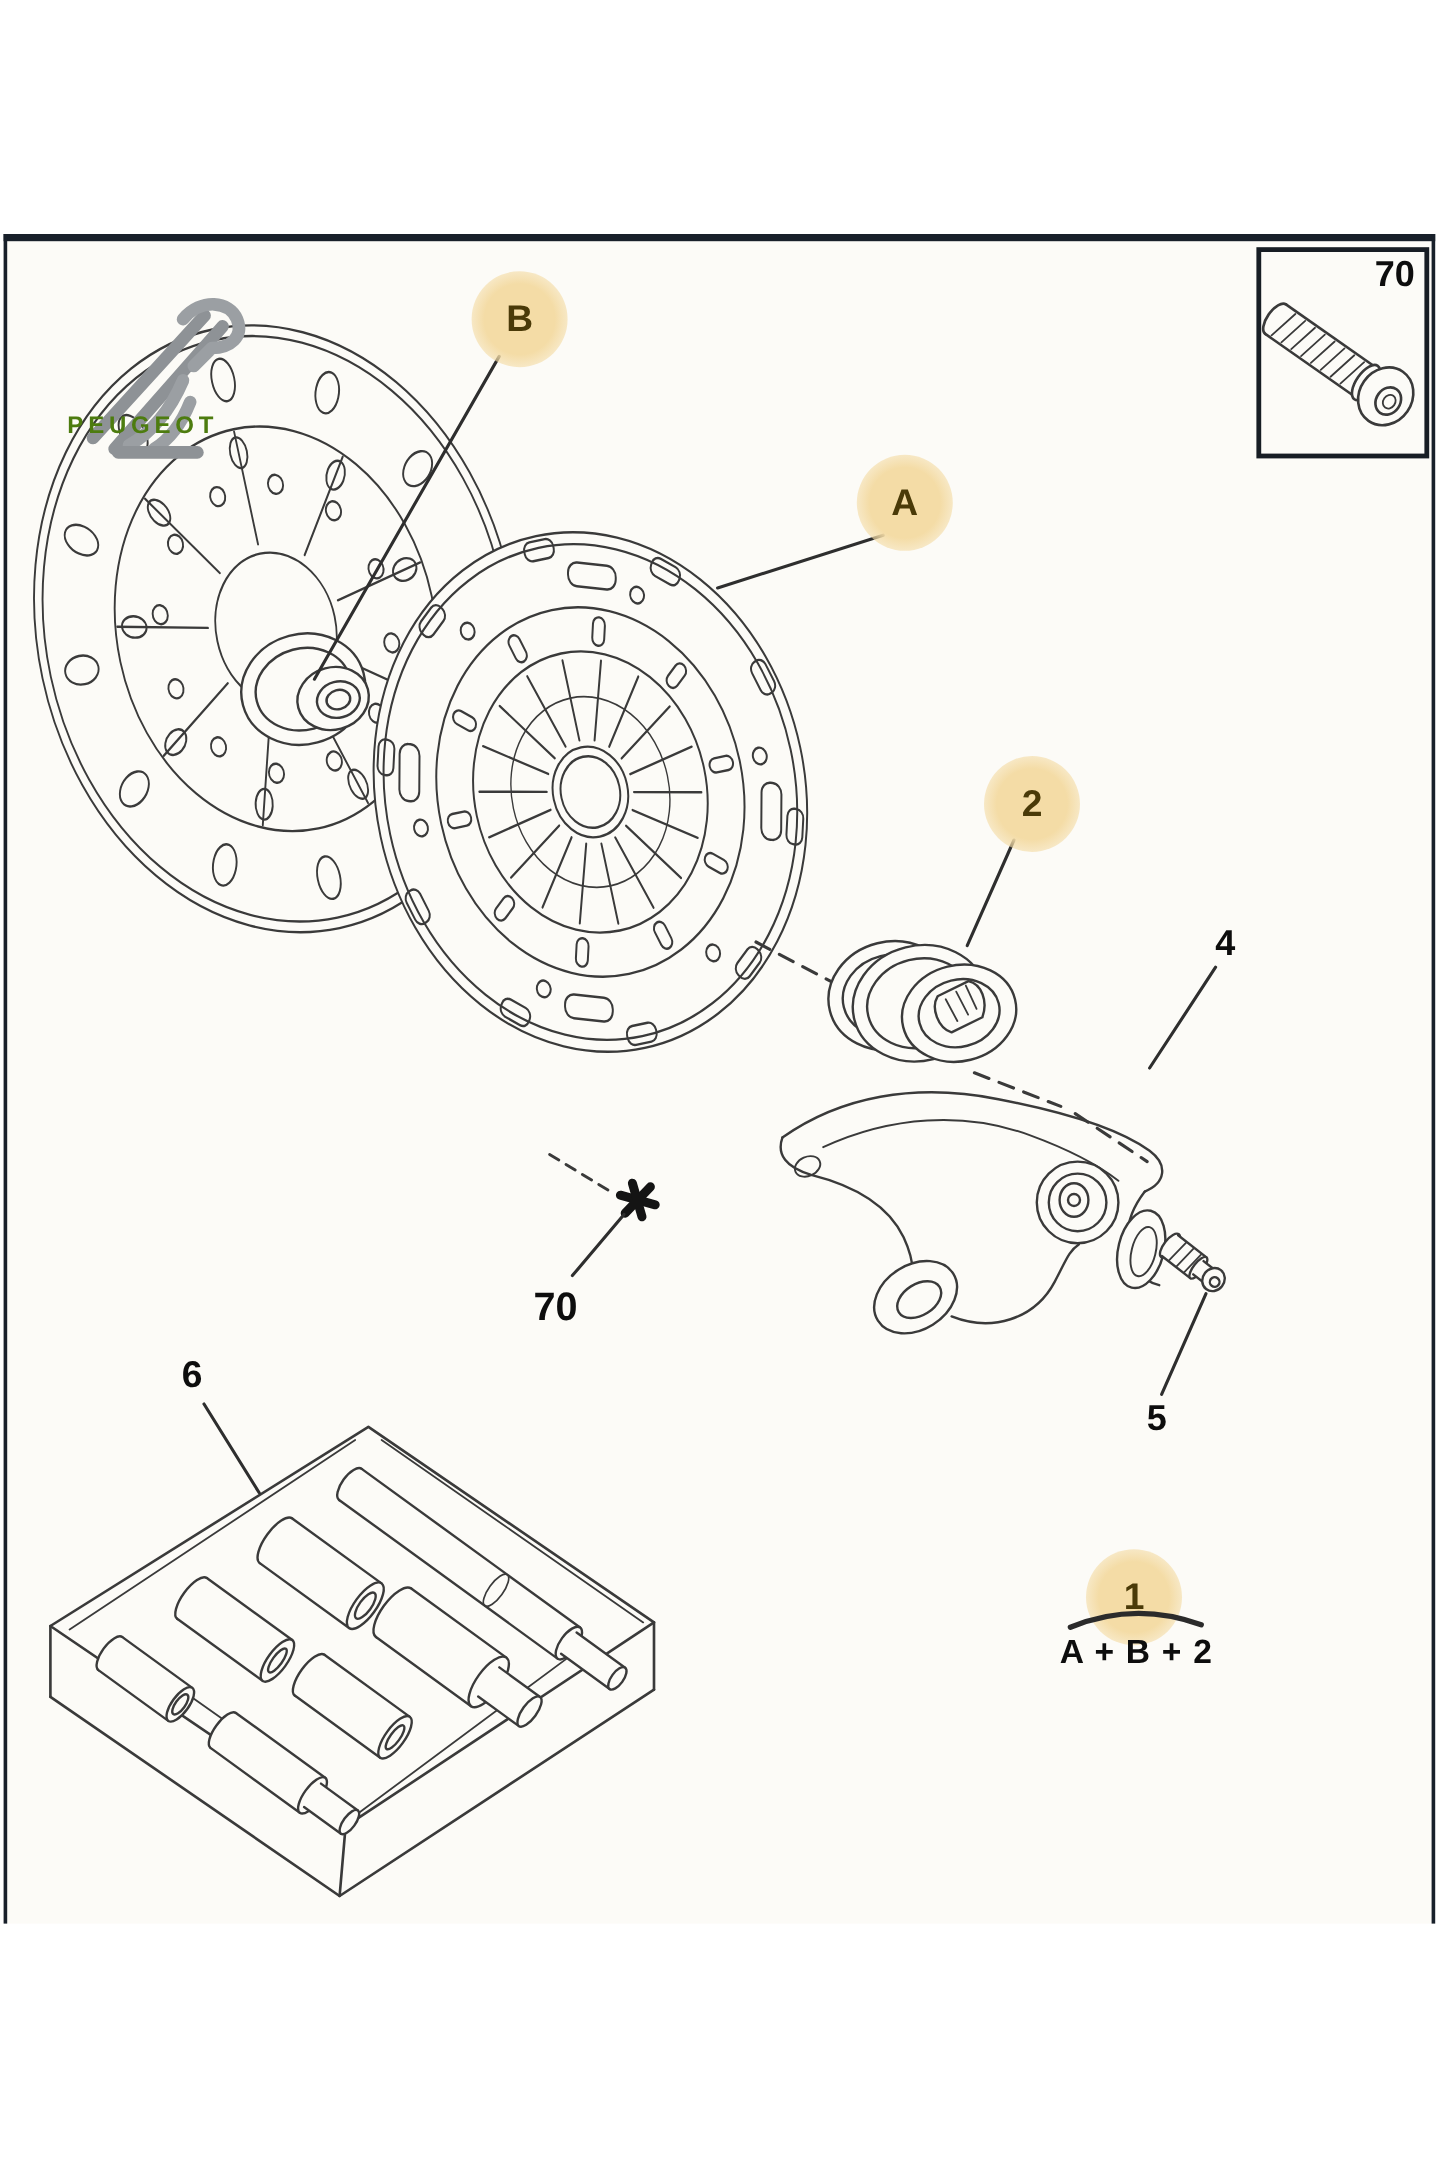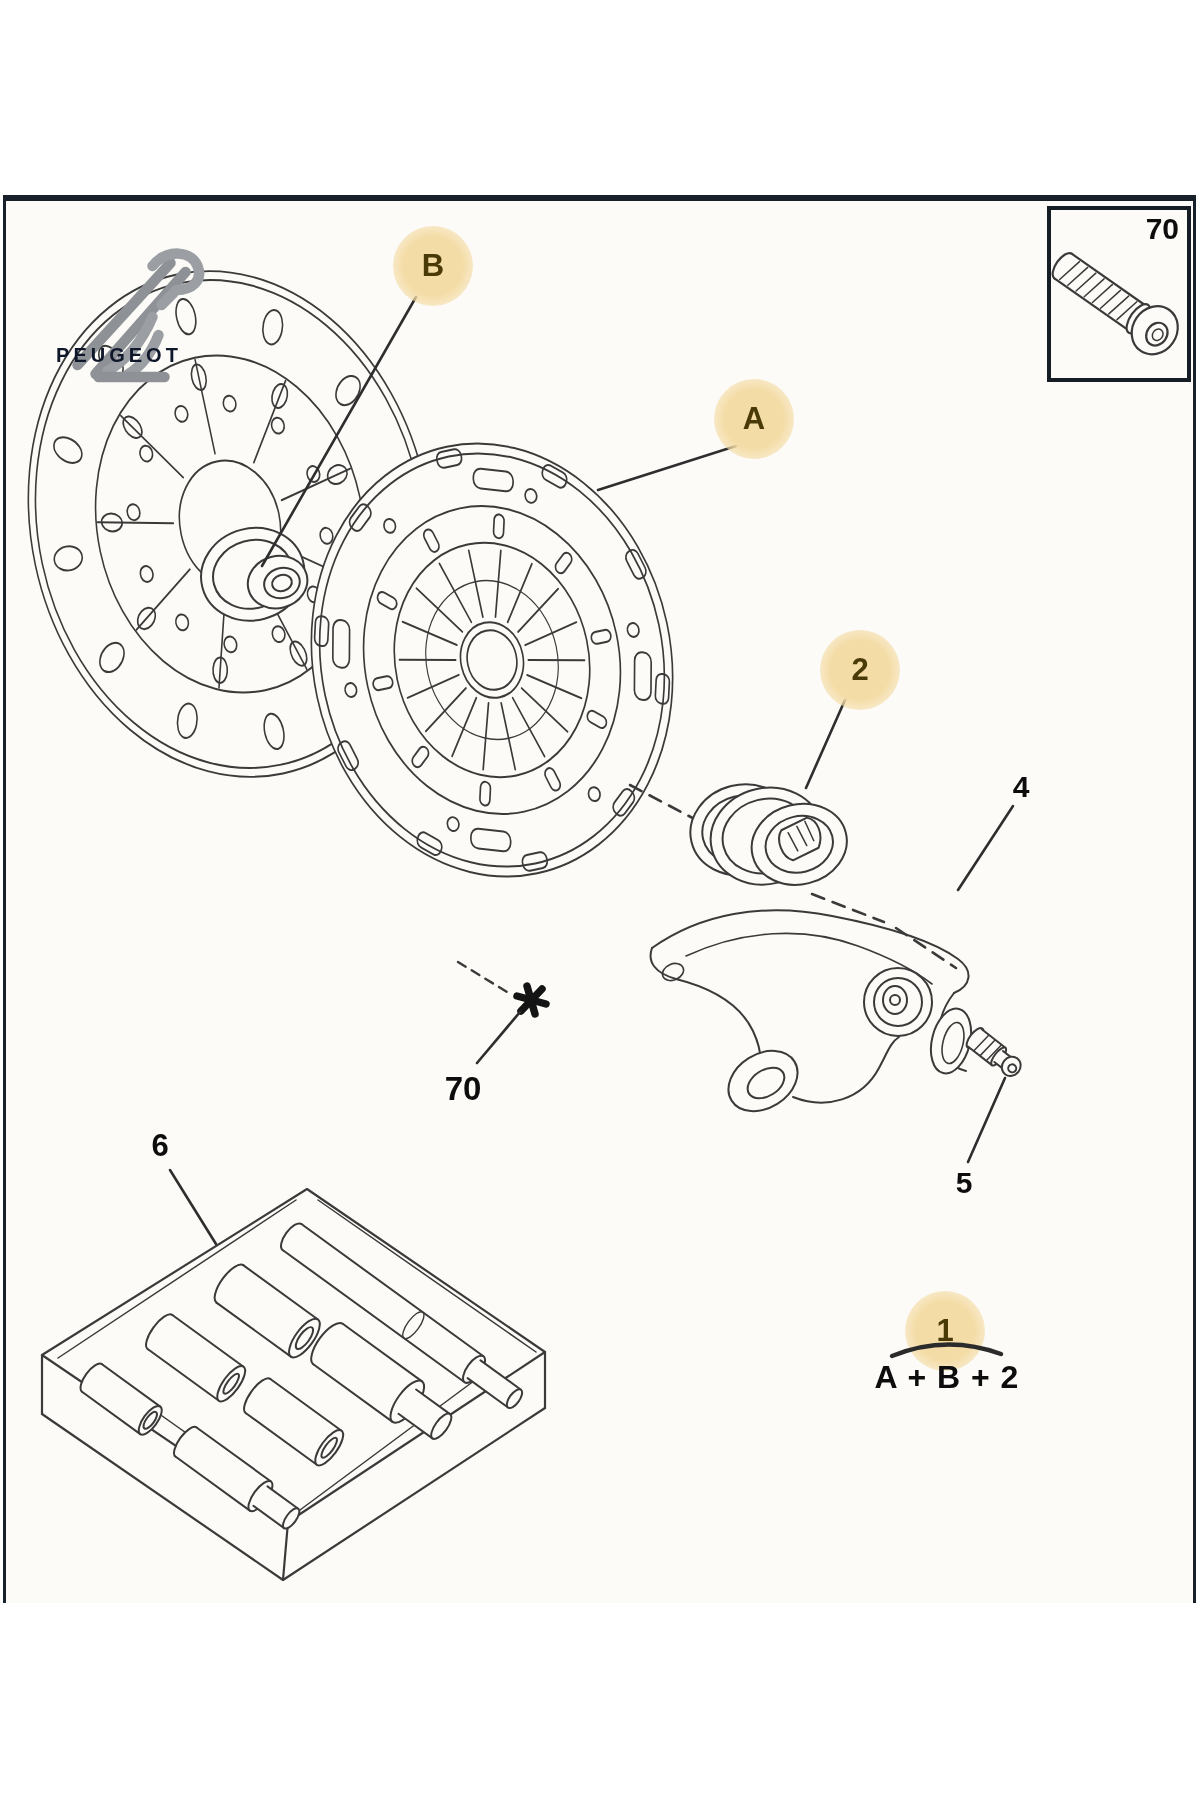--- a/index.html
+++ b/index.html
@@ -26,25 +26,25 @@
     display:flex;align-items:center;justify-content:center;
     font-size:31px;font-weight:700;color:#4a3a08;z-index:4;
     background:radial-gradient(circle,#f4dca6 52%,rgba(244,220,166,0.55) 74%,rgba(244,220,166,0) 100%);
   }
   .plabel{
     position:absolute;transform:translate(-50%,-50%);font-weight:700;color:#0d0d0d;z-index:6;white-space:nowrap;
   }
   .brand{position:absolute;left:0;top:0;z-index:3}
   .brand-text{
     position:absolute;transform:translate(-50%,-50%);left:119px;top:355px;
-    font-size:20px;font-weight:700;letter-spacing:4px;color:#0f172a;white-space:nowrap;
+    font-size:20px;font-weight:700;letter-spacing:4px;color:#4d7c0f;white-space:nowrap;
   }
   .formula{
     position:absolute;transform:translate(-50%,-50%);left:947px;top:1377px;
-    font-size:32px;font-weight:700;letter-spacing:1px;color:#0d0d0d;z-index:6;white-space:nowrap;
+    font-size:28px;font-weight:700;letter-spacing:1px;color:#0d0d0d;z-index:6;white-space:nowrap;
   }
 </style>
 </head>
 <body>
 
 <div class="frame"></div>
 
 <svg class="art" viewBox="0 0 1201 1801" fill="none" stroke="#3a3a3a" stroke-width="2" stroke-linecap="round" stroke-linejoin="round">
   <defs>
     <g id="bhole">

